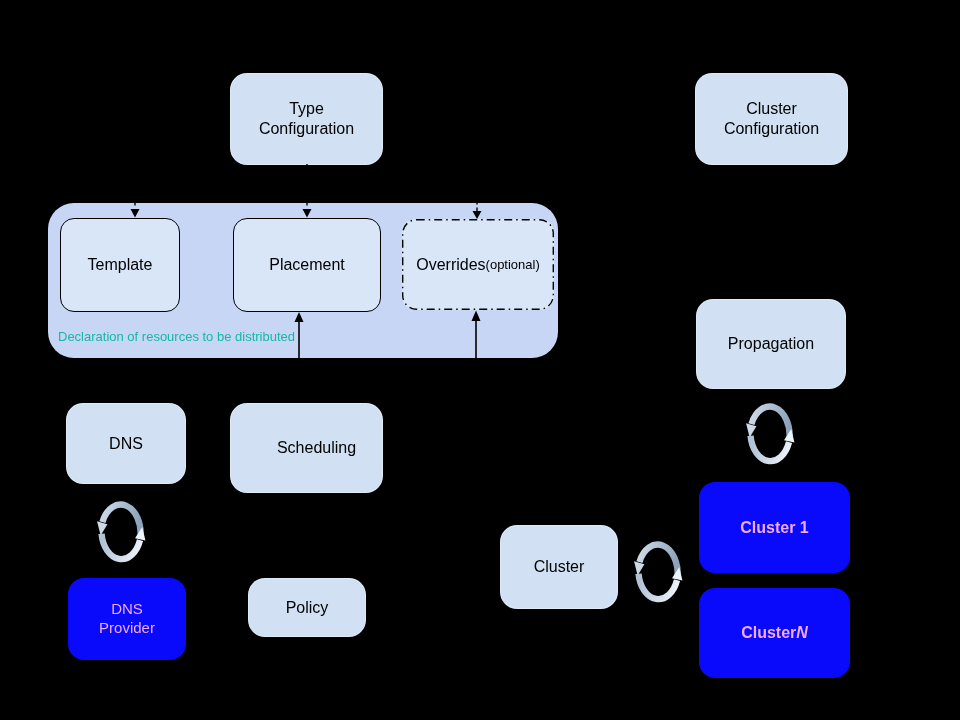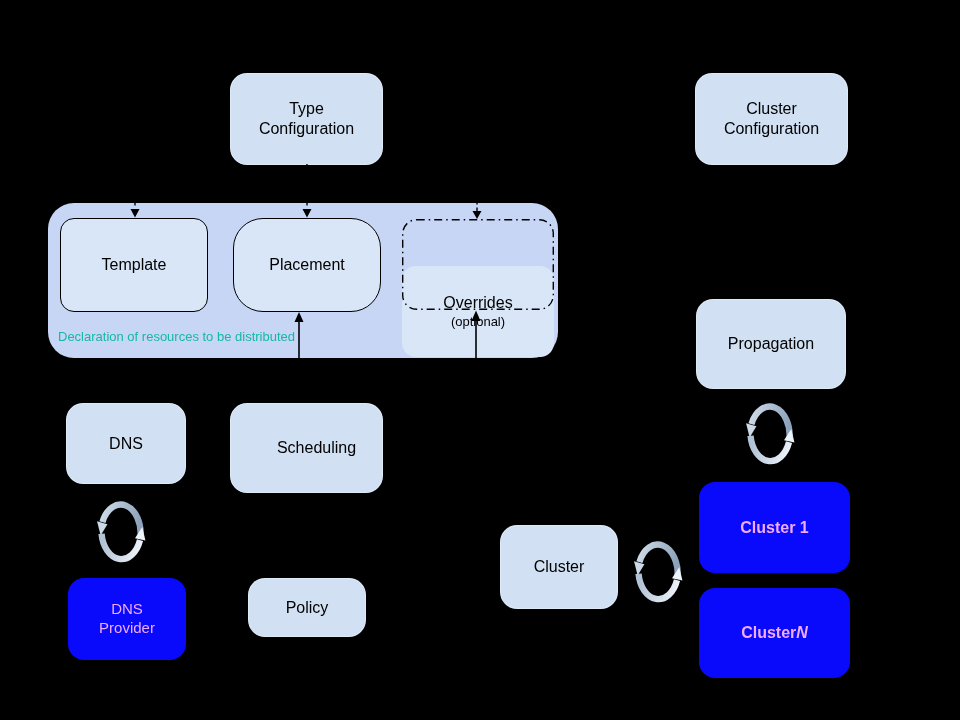--- a/index.html
+++ b/index.html
@@ -15,41 +15,41 @@
   .light{background:#d1e1f3;border-radius:17px;border:1px solid rgba(240,246,252,.45);}
   .inner{background:#d9e6f7;border-radius:14px;border:1.3px solid #000;}
   .bluebox{background:#0909fb;border-radius:16px;color:#f0abfc;}
   .bold{font-weight:bold;}
   #container{
     position:absolute;background:#c7d6f4;border-radius:26px;
   }
   #decl-label{
     position:absolute;font-size:13px;color:#14b8a6;
   }
-  .stack{display:flex;flex-direction:column;align-items:center;justify-content:center;margin-top:47px;}
+  .stack{display:flex;flex-direction:row;align-items:center;justify-content:center;}
   .sub{font-size:13px;margin-top:1px;}
   svg.abs{position:absolute;pointer-events:none;}
   #overlay{left:0;top:0;z-index:5;}
   .z1{z-index:1}.z2{z-index:2}.z3{z-index:3}
 </style>
 </head>
 <body>
 
 <div id="stage">
 
   <div id="container" class="z1" style="left:48px;top:203px;width:510px;height:155px;"></div>
   <div id="decl-label" class="z2" style="left:58px;top:329px;">Declaration of resources to be distributed</div>
 
   <div class="node light pre z2" style="left:230px;top:73px;width:153px;height:92px;">Type
 Configuration</div>
   <div class="node light pre z2" style="left:695px;top:73px;width:153px;height:92px;">Cluster
 Configuration</div>
 
-  <div class="node inner z2" style="left:60px;top:218px;width:148px;height:94px;">Template</div>
-  <div class="node inner z2" style="left:233px;top:218px;width:148px;height:94px;border-radius:30px;">Placement</div>
+  <div class="node inner z2" style="left:60px;top:218px;width:120px;height:94px;">Template</div>
+  <div class="node inner z2" style="left:233px;top:218px;width:148px;height:94px;">Placement</div>
   <div class="node z2 stack" style="left:402px;top:219px;width:152px;height:91px;background:#d9e6f7;border-radius:14px;">
     <div>Overrides</div>
     <div class="sub">(optional)</div>
   </div>
 
   <div class="node light z2" style="left:66px;top:403px;width:120px;height:81px;">DNS</div>
   <div class="node light z2" style="left:230px;top:403px;width:153px;height:90px;padding-left:20px;">Scheduling</div>
   <div class="node bluebox pre z2" style="left:68px;top:578px;width:118px;height:82px;font-size:15px;">DNS
 Provider</div>
   <div class="node light z2" style="left:248px;top:578px;width:118px;height:59px;">Policy</div>

